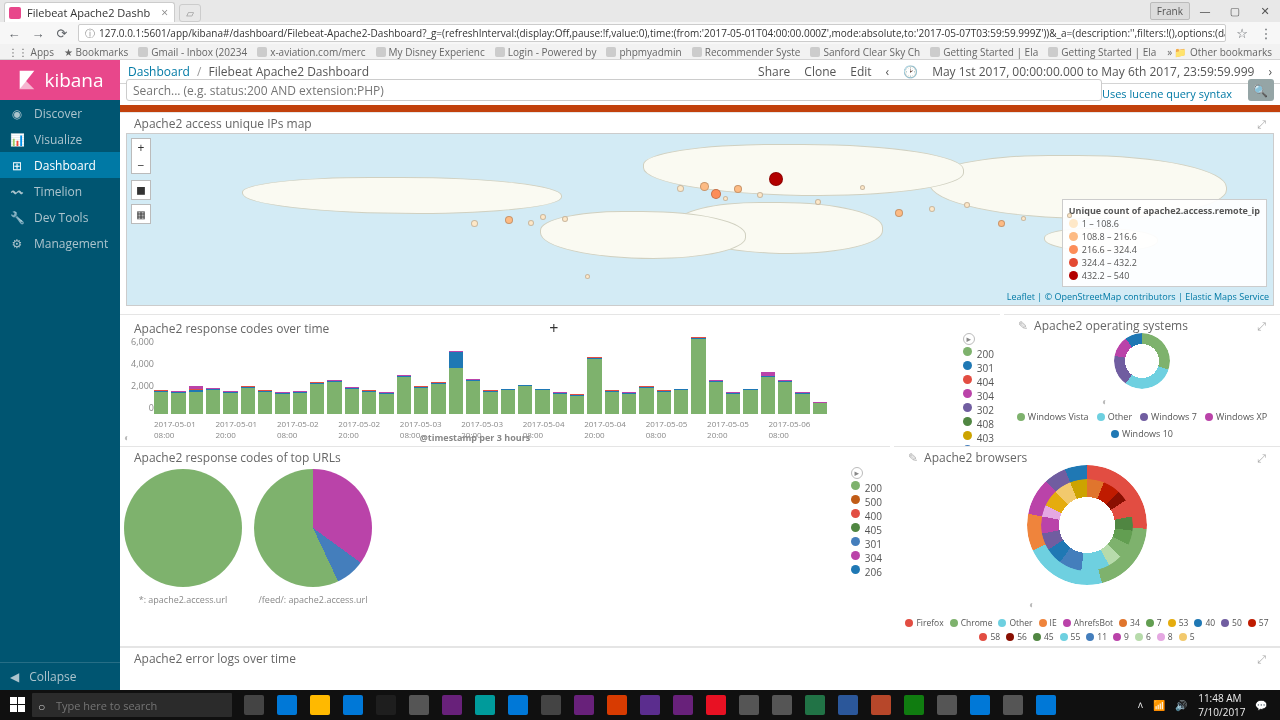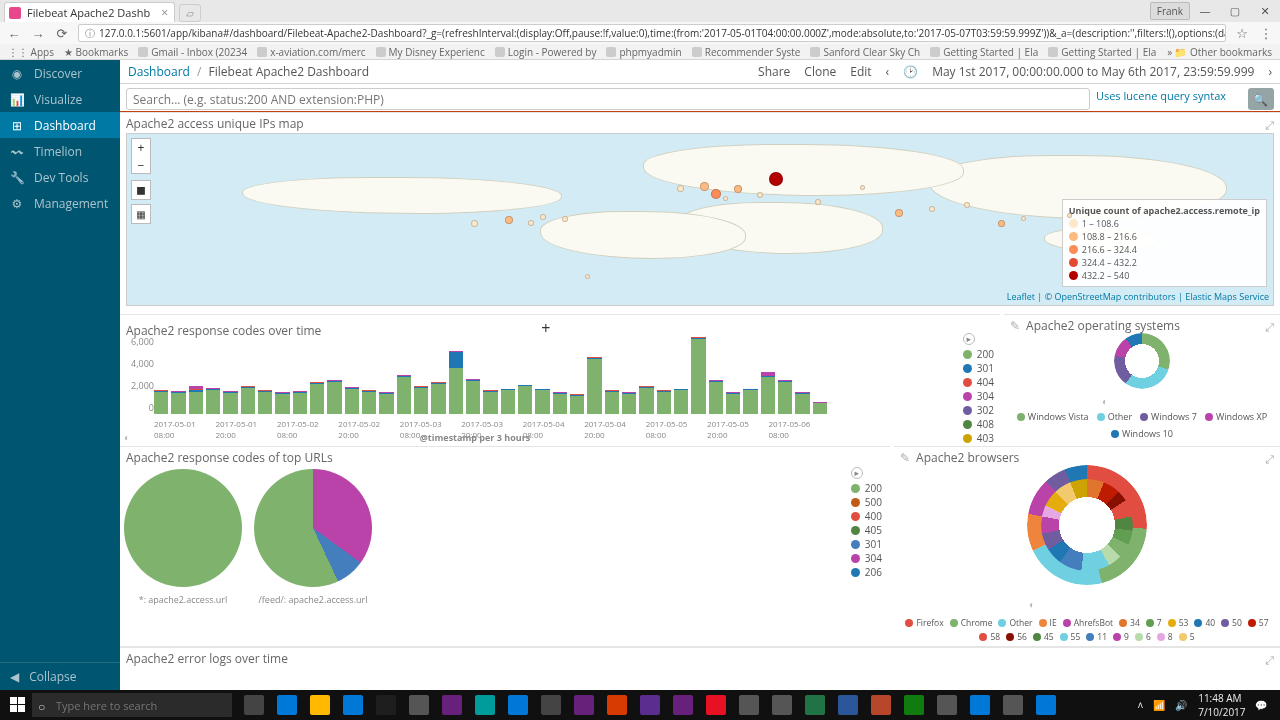--- a/index.html
+++ b/index.html
@@ -29,48 +29,48 @@
 .nav-item .nico{width:14px;text-align:center;font-size:12px}
 .sidebar .spacer{flex:1}
 .collapse{height:28px;display:flex;align-items:center;padding-left:10px;gap:10px;border-top:1px solid rgba(255,255,255,.15);font-size:12px}
 .main{flex:1;display:flex;flex-direction:column;background:#fff;overflow:hidden}
 .topbar{height:24px;border-bottom:1px solid #d4d4d4;display:flex;align-items:center;padding:0 8px;font-size:12px;color:#555}
 .breadcrumb a{color:#0079a5;text-decoration:none}
 .breadcrumb .sep{margin:0 4px;color:#999}
 .topbar .right{margin-left:auto;display:flex;align-items:center;gap:14px;color:#555;font-size:12px}
 .topbar .right span{cursor:pointer}
 .topbar .caret{font-size:12px}
-.searchbar{height:28px;border-bottom:1px solid #c2410c;display:flex;align-items:flex-start;padding:4px 6px;gap:6px}
+.searchbar{height:28px;border-bottom:7px solid #c2410c;display:flex;align-items:flex-end;padding:4px 6px;}
 .searchbar input{flex:1;border:1px solid #ccc;border-radius:3px;height:22px;padding:0 6px;font-size:12px;color:#999}
 .searchbar .uses{font-size:11px;color:#0079a5;margin-right:16px}
 .searchbar .go{width:26px;height:22px;background:#95a5a6;border-radius:3px;display:flex;align-items:center;justify-content:center;color:#fff;font-size:12px}
 .filterbar{height:18px;padding:2px 8px;font-size:11px}
 .filterbar a{color:#0079a5;text-decoration:none}
 .grid{flex:1;position:relative;background:#fff;padding:2px 6px 4px 6px;overflow:hidden}
 .panel{position:absolute;border-top:1px solid #e5e5e5;background:#fff}
-.panel .ptitle{font-size:12px;color:#666;padding:2px 6px;display:flex;align-items:flex-end}
+.panel .ptitle{font-size:12px;color:#666;padding:2px 14px;display:flex;align-items:center}
 .panel .ptitle .exp{margin-left:auto;color:#aaa;font-size:11px}
 
 .map-canvas{position:absolute;top:20px;left:6px;right:6px;bottom:6px;background:#d3ebf5;border:1px solid #ccc;overflow:hidden}
 .continent{position:absolute;background:#fafaf2;border:1px solid #d0d0c0;border-radius:40% 50% 45% 55%}
 .map-ctrl{position:absolute;left:4px;width:20px;background:#fff;border:1px solid #bbb;font-size:12px;text-align:center;line-height:18px;color:#333}
 .map-dot{position:absolute;border-radius:50%;border:1px solid rgba(0,0,0,.2)}
 .map-legend{position:absolute;right:6px;bottom:18px;background:rgba(255,255,255,.92);border:1px solid #ccc;padding:4px 6px;font-size:9px;color:#555;line-height:13px}
 .map-legend .row{display:flex;align-items:center;gap:4px}
 .map-legend .sw{width:9px;height:9px;border-radius:50%}
 .map-attr{position:absolute;right:4px;bottom:2px;font-size:9px;color:#0079a5}
 
 .bar-area{position:absolute;left:34px;right:170px;top:20px;bottom:30px}
 .axis-l{position:absolute;left:6px;top:20px;bottom:30px;width:28px;font-size:9px;color:#888;display:flex;flex-direction:column;justify-content:space-between;align-items:flex-end}
 .axis-b{position:absolute;left:34px;right:170px;bottom:14px;height:12px;font-size:8px;color:#888;display:flex;justify-content:space-between}
 .xlabel{position:absolute;left:0;right:170px;bottom:0;text-align:center;font-size:9px;color:#888;font-weight:700}
 .bar-stack{position:absolute;bottom:0;display:flex;flex-direction:column-reverse}
 .bar-seg{width:100%}
 .legend-v{position:absolute;right:6px;top:18px;font-size:10px;color:#555}
-.legend-v .row{display:flex;align-items:center;gap:5px;line-height:14px}
+.legend-v .row{display:flex;gap:5px;line-height:14px}
 .legend-v .sw{width:9px;height:9px;border-radius:50%}
 .legend-v .collapse-ico{width:12px;height:12px;border:1px solid #bbb;border-radius:50%;font-size:9px;line-height:10px;text-align:center;color:#888;margin-bottom:2px}
 
 .donut{border-radius:50%}
 .legend-h{font-size:9px;color:#555;display:flex;flex-wrap:wrap;gap:4px 8px;justify-content:center}
 .legend-h .row{display:flex;align-items:center;gap:3px}
 .legend-h .sw{width:8px;height:8px;border-radius:50%}
 .pie-row{position:absolute;top:22px;left:4px;right:110px;bottom:20px;display:flex;gap:12px;align-items:flex-start;justify-content:flex-start}
 .pie-wrap{display:flex;flex-direction:column;align-items:center;gap:6px}
 .pie{width:118px;height:118px;border-radius:50%}
@@ -127,20 +127,27 @@
       <span><span class="fav"></span>Recommender Syste</span>
       <span><span class="fav"></span>Sanford Clear Sky Ch</span>
       <span><span class="fav"></span>Getting Started | Ela</span>
       <span><span class="fav"></span>Getting Started | Ela</span>
       <span style="margin-left:auto">» 📁 Other bookmarks</span>
     </div>
 </div>
 
 <div class="app">
   <div class="sidebar">
+    <div class="logo">
+      <svg viewBox="0 0 24 24">
+          <path fill="#fff" d="M4 2h16L4 22z"></path>
+          <path fill="#fff" opacity=".6" d="M10 12l10 10H4z"></path>
+        </svg>
+      <span>kibana</span>
+    </div>
     <div id="nav-items">
         <div class="nav-item">
      <span class="nico">◉</span>
      <span>Discover</span>
         </div>
         <div class="nav-item">
      <span class="nico">📊</span>
      <span>Visualize</span>
         </div>
         <div class="nav-item active">

